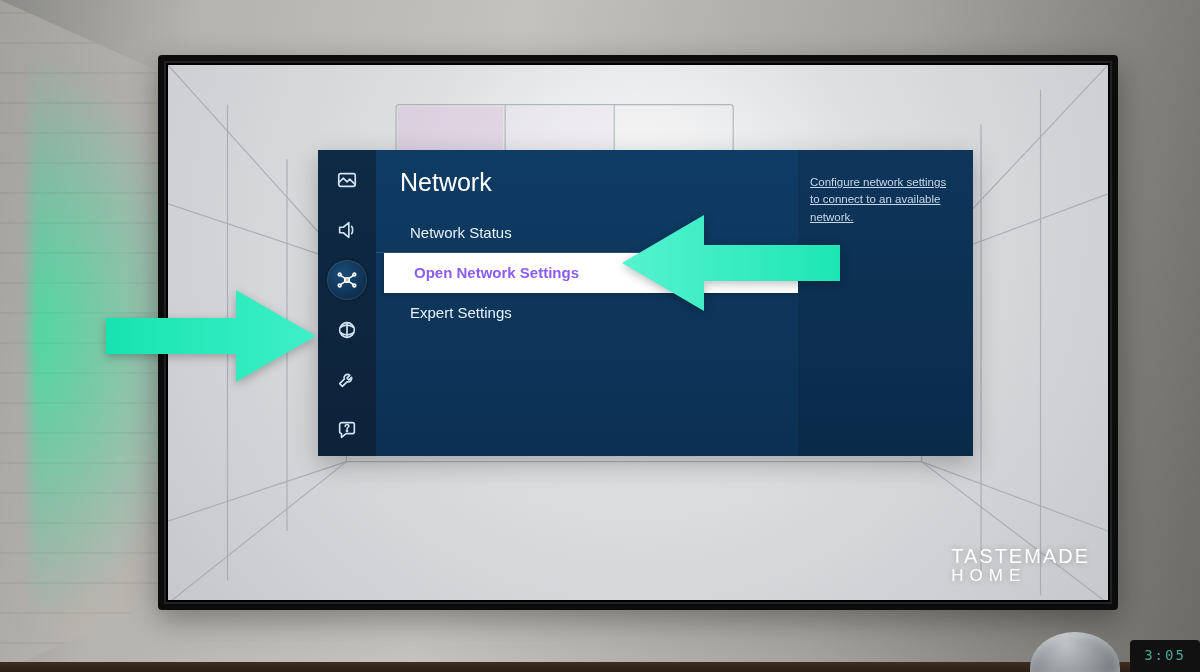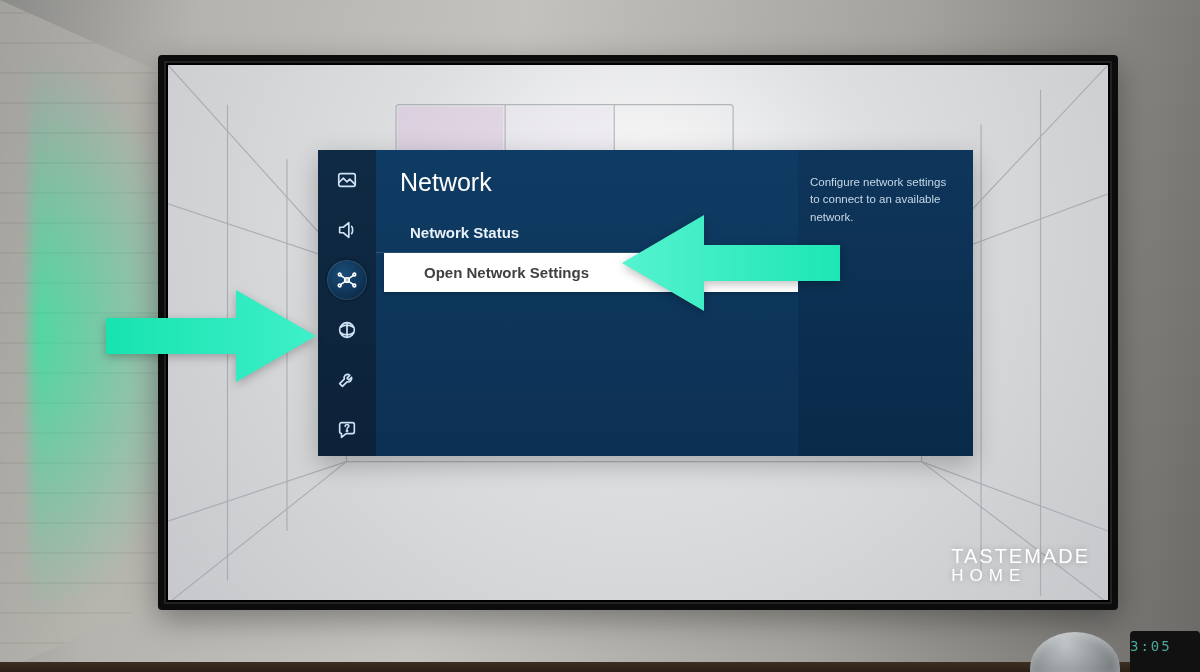--- a/index.html
+++ b/index.html
@@ -78,57 +78,58 @@
     flex: 1; background: linear-gradient(180deg,#0f3c64 0%, #0c3053 100%);
     display:flex;
   }
   .menu-col {
     flex:1.55; padding: 14px 0 0 0;
   }
   .panel-title {
     color:#fff; font-size:25px; font-weight:400; padding: 4px 24px 16px 24px;
   }
   .menu-item {
-    color:#e8f0f8; font-size:15px; font-weight:700;
+    color:#e8f0f8; font-size:15px; font-weight:400;
     padding: 11px 24px 11px 34px;
     border-bottom: 1px solid rgba(255,255,255,.14);
     cursor:pointer;
   }
   .menu-item:last-child { border-bottom:none; }
   .menu-item.selected {
-    background:#fff; color:#404040;
+    background:#fff; color:#8b5cf6;
     font-weight:600;
     border-bottom-color: transparent;
-    margin-left: 8px; padding-left:40px;
+    margin-left: 8px; padding-left:30px;
     box-shadow: 0 1px 4px rgba(0,0,0,.25);
   }
   .help-col {
     width: 175px; padding: 24px 18px 0 12px;
     color:#c6d6e6; font-size:11.5px; line-height:1.5;
     background: linear-gradient(180deg,#0e365b 0%, #0a2a49 100%);
+    text-decoration: underline;
   }
 
   
   .arrow {
     position:absolute;
     filter: drop-shadow(0 3px 5px rgba(0,0,0,.25));
   }
   .arrow svg { display:block; }
 
   
   .speaker {
     position:absolute; right:80px; bottom:0; width:90px; height:40px;
     background: radial-gradient(circle at 40% 30%, #bfc4c7, #7d8285 80%);
     border-radius: 50px 50px 0 0 / 40px 40px 0 0;
     box-shadow: inset 0 4px 8px rgba(255,255,255,.3);
   }
   .clock {
-    position:absolute; right:0; bottom:0; width:70px; height:41px;
+    position:absolute; right:0; bottom:0; width:70px; height:32px;
     background:#111; border-radius:4px 4px 0 0;
-    color:#4aa89a; font-family: monospace; font-size:14px; text-align:left; line-height:30px;
+    color:#4aa89a; font-family: monospace; font-size:14px; text-align:center; line-height:30px;
     letter-spacing:2px; overflow:hidden;
   }
   .table-edge {
     position:absolute; left:0; right:0; bottom:0; height:10px;
     background: linear-gradient(#3d2e22,#2a1f17);
   }
 </style>
 </head>
 <body>
 
@@ -196,20 +197,21 @@
                 <circle cx="12" cy="13" r=".6" fill="currentColor"></circle>
               </svg>
           </div>
         </div>
 
         <div class="panel">
           <div class="menu-col">
             <div class="panel-title">Network</div>
             <div class="menu-item">Network Status</div>
             <div class="menu-item selected">Open Network Settings</div>
+            <div class="menu-item">Expert Settings</div>
           </div>
           <div class="help-col">Configure network settings to connect to an available network.</div>
         </div>
       </div>
 
       <div class="watermark">
         <div class="wm1">TASTEMADE</div>
         <div class="wm2">HOME</div>
       </div>
 

